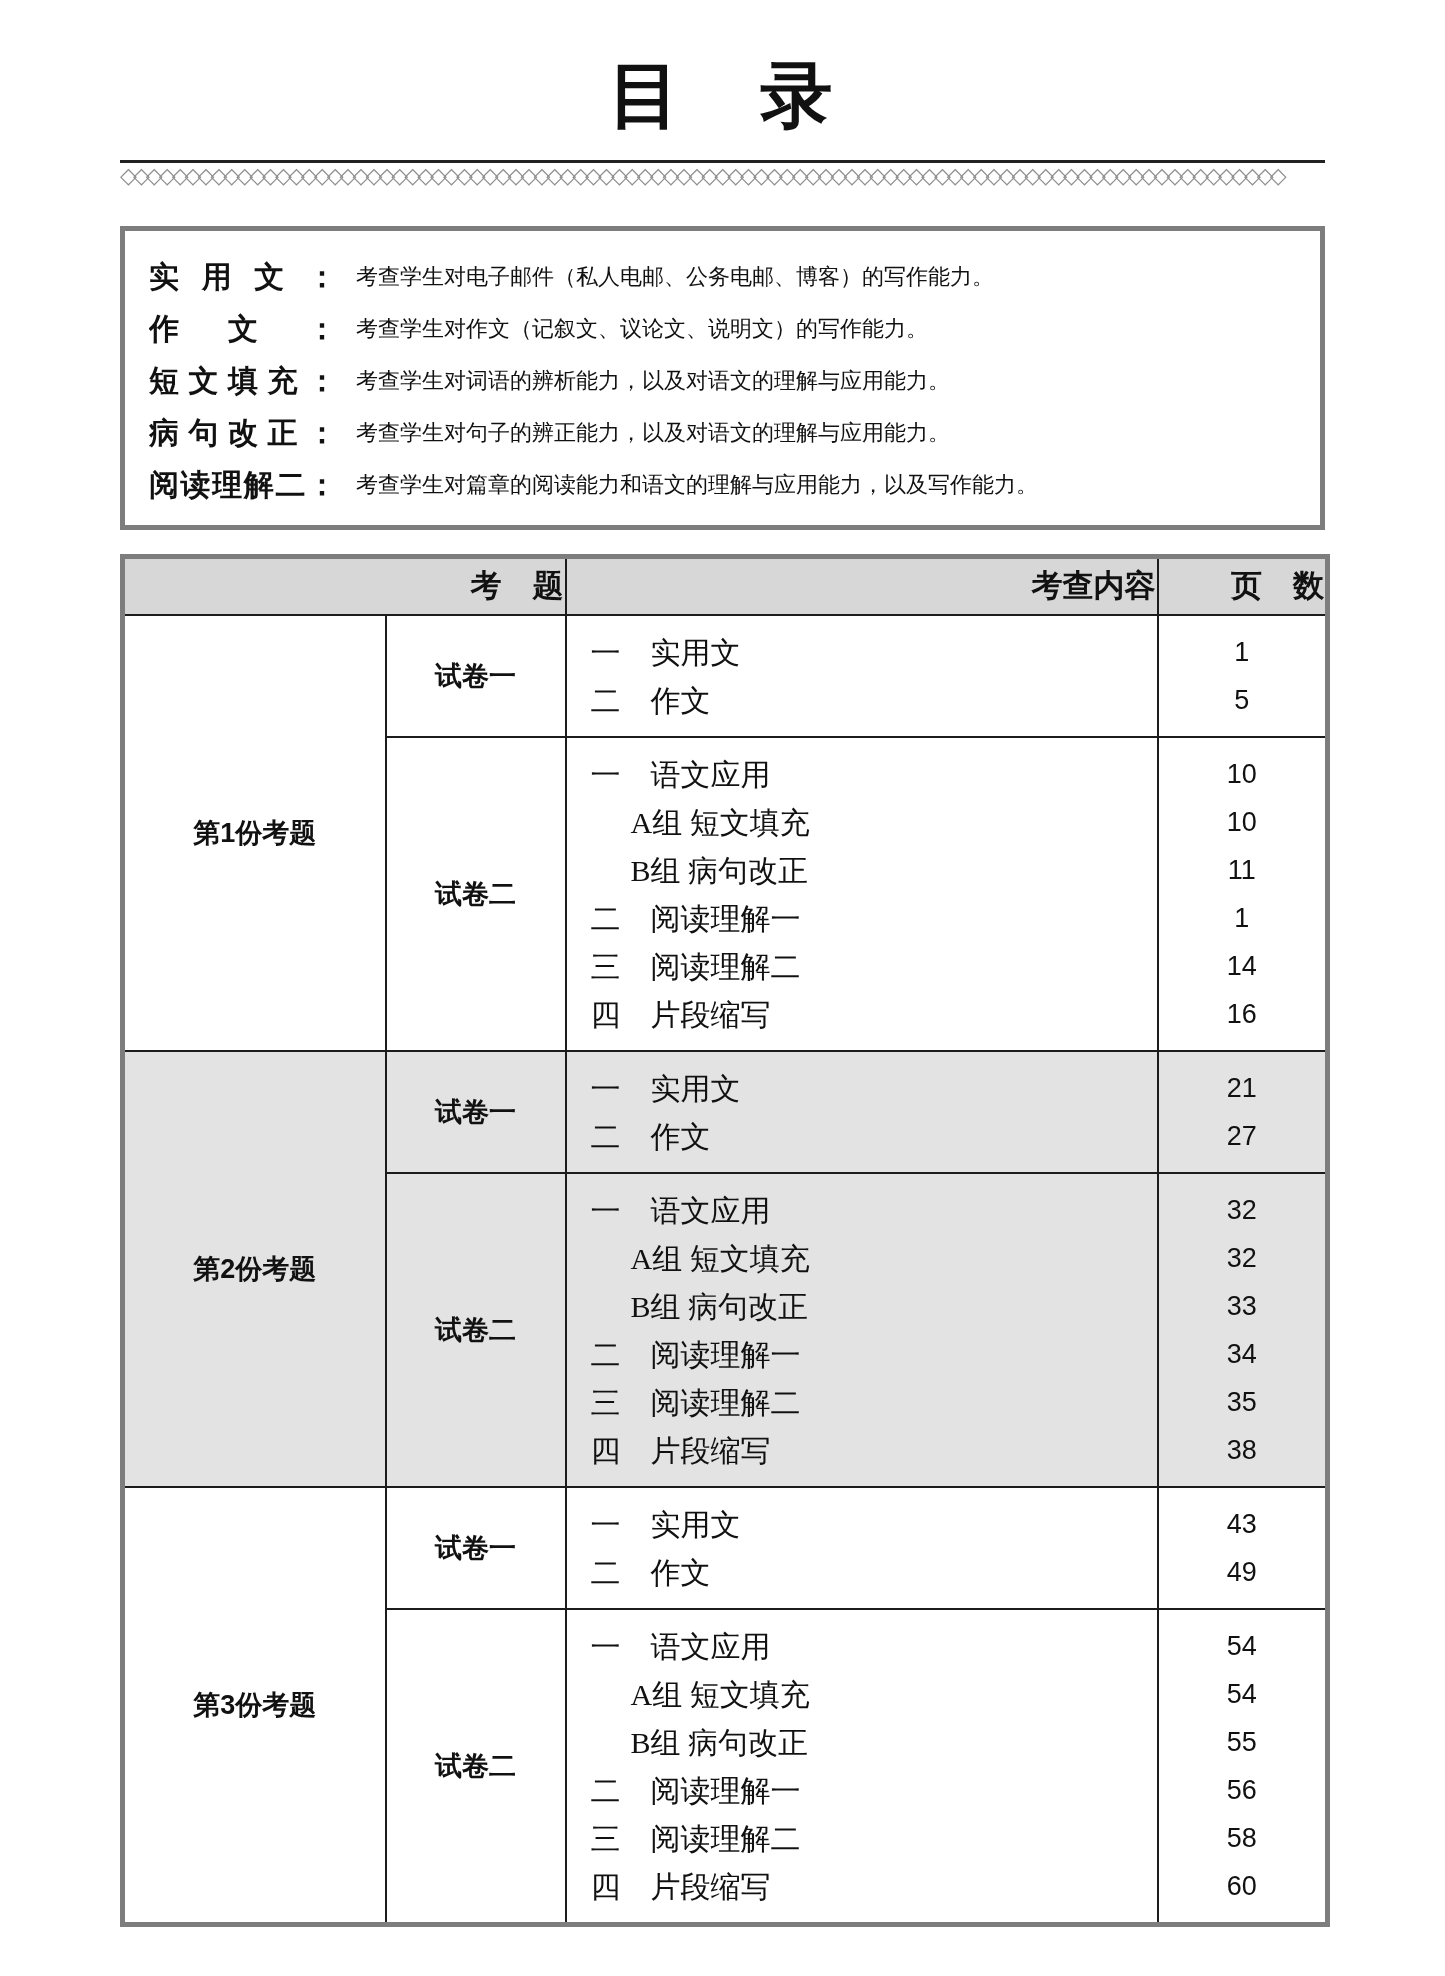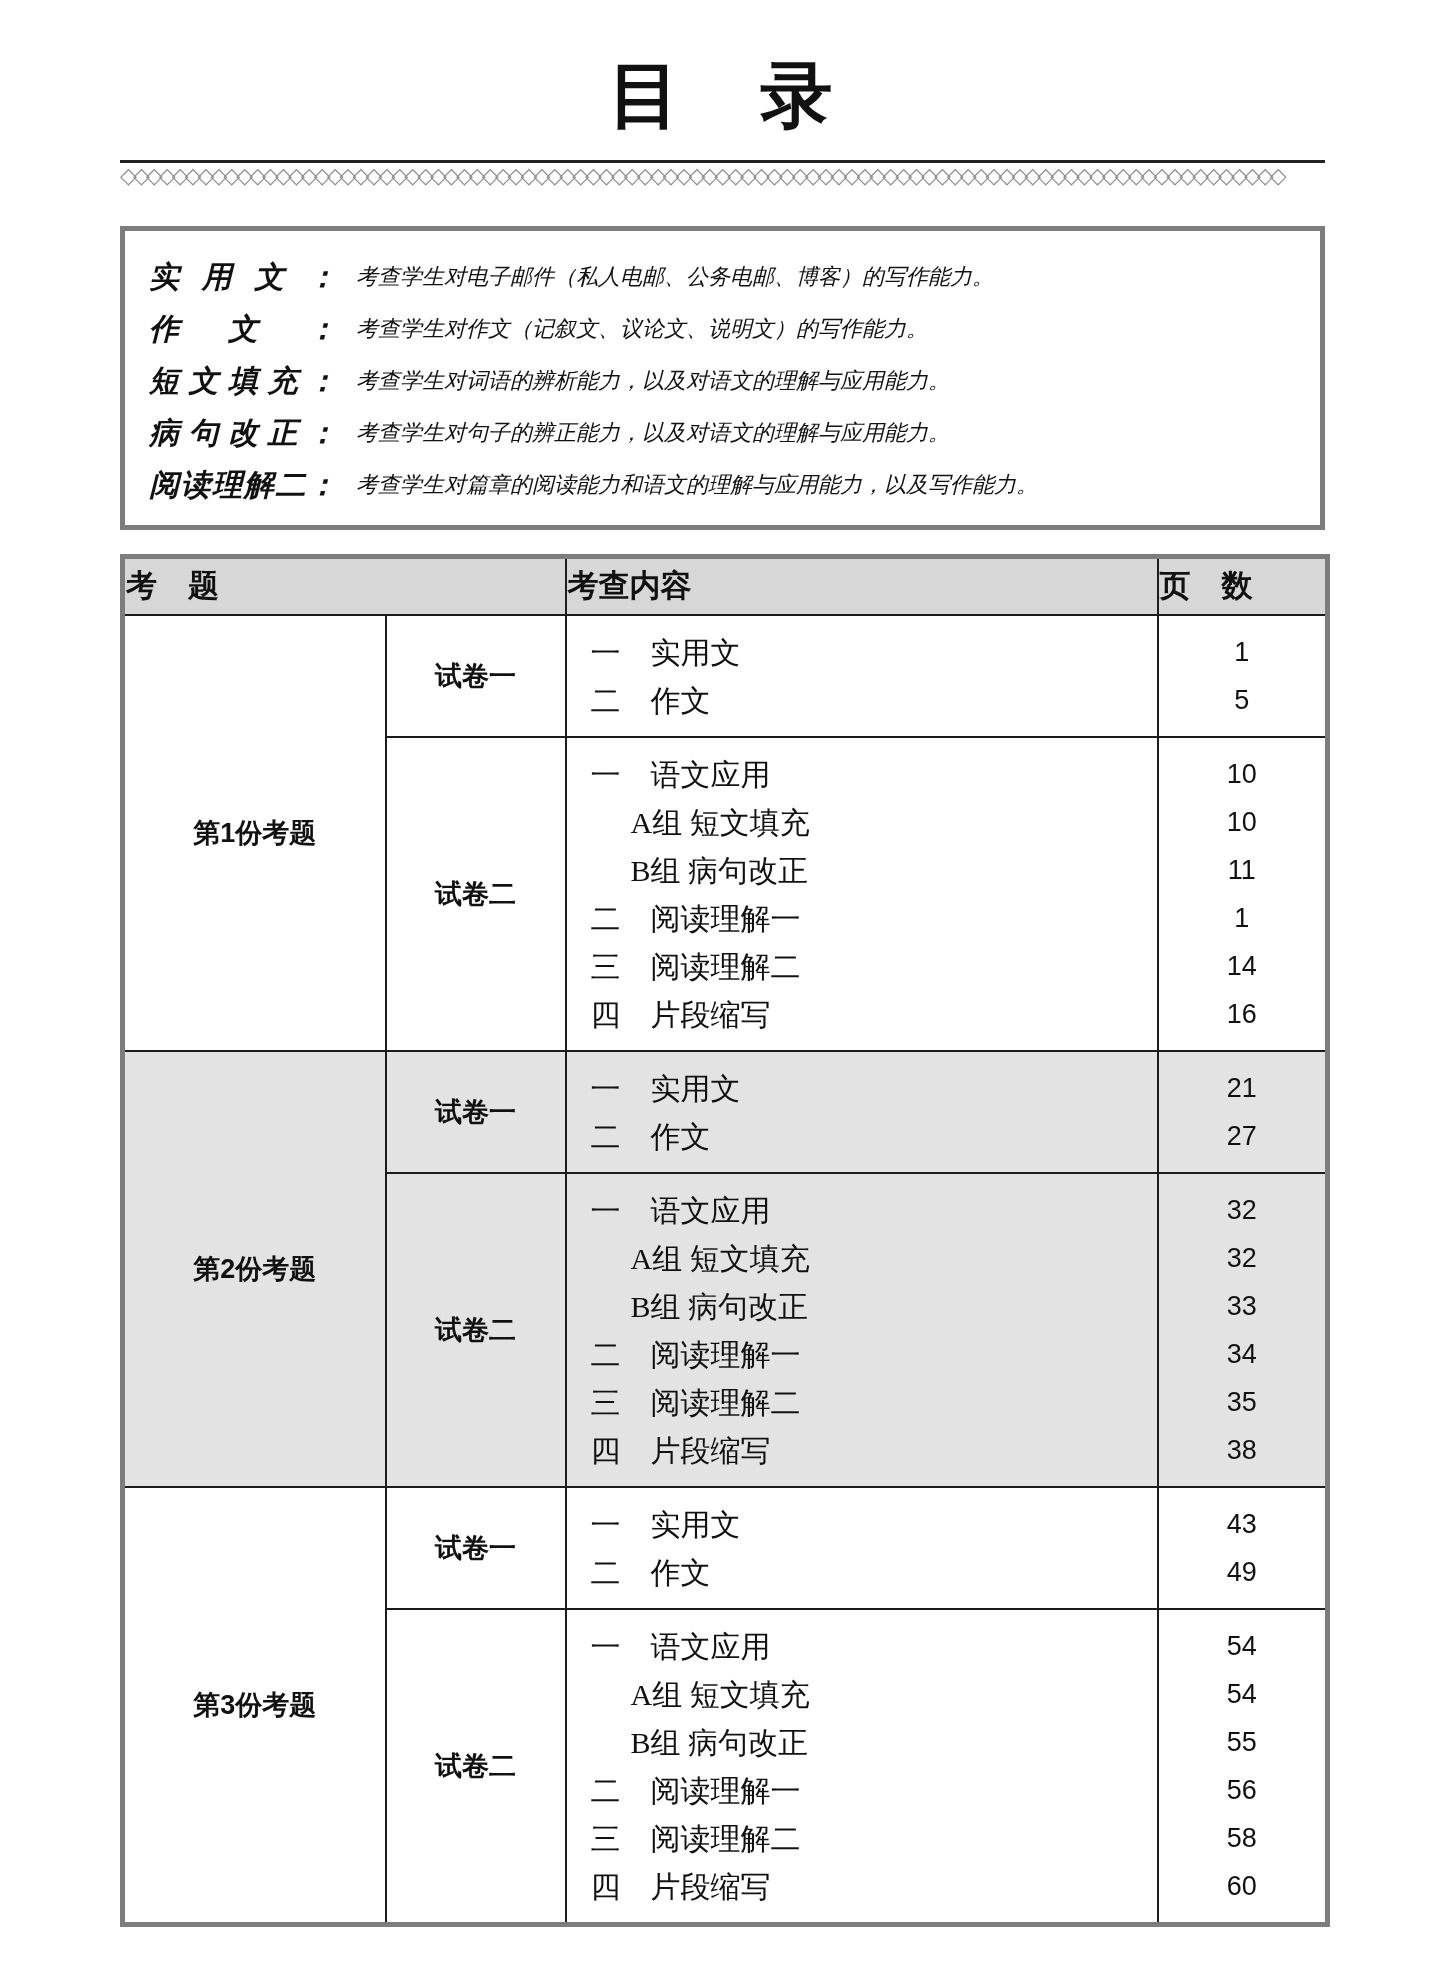--- a/index.html
+++ b/index.html
@@ -28,21 +28,20 @@
   .diamond-band{
     white-space:nowrap; overflow:hidden;
     color:var(--ornament); font-size:22px; line-height:24px;
     letter-spacing:-4px; margin-top:1px;
   }
 
   .intro-box{
     border:5px solid var(--frame);
     margin-top:38px;
     padding:20px 22px 14px 24px;
-    font-style:italic;
   }
   .intro-row{ display:flex; align-items:flex-start; line-height:52px; }
   .intro-label{
     flex:0 0 188px;
     font-weight:bold; font-size:30px;
     text-align:justify; text-align-last:justify;
     white-space:nowrap; overflow:hidden;
   }
   .intro-text{
     margin-left:19px; max-width:880px;
@@ -52,21 +51,21 @@
 
   .toc-table{
     margin-top:24px; width:100%;
     border-collapse:collapse; table-layout:fixed;
     border:5px solid var(--frame);
   }
   .toc-table th, .toc-table td{ border:2px solid var(--grid); }
   .toc-table th{
     background:var(--header-bg);
     height:58px; font-size:31px; font-weight:bold;
-    text-align:left; vertical-align:middle;
+    text-align:right; vertical-align:middle;
   }
   .cell-exam, .cell-paper{
     text-align:center; vertical-align:middle;
     font-size:27px; font-weight:bold;
     background:#ffffff;
   }
   .cell-content{ vertical-align:middle; padding:13px 8px 11px 24px; background:#ffffff; }
   .content-line{
     font-size:30px; line-height:48px;
     font-family:"Liberation Serif","DejaVu Serif",serif;

